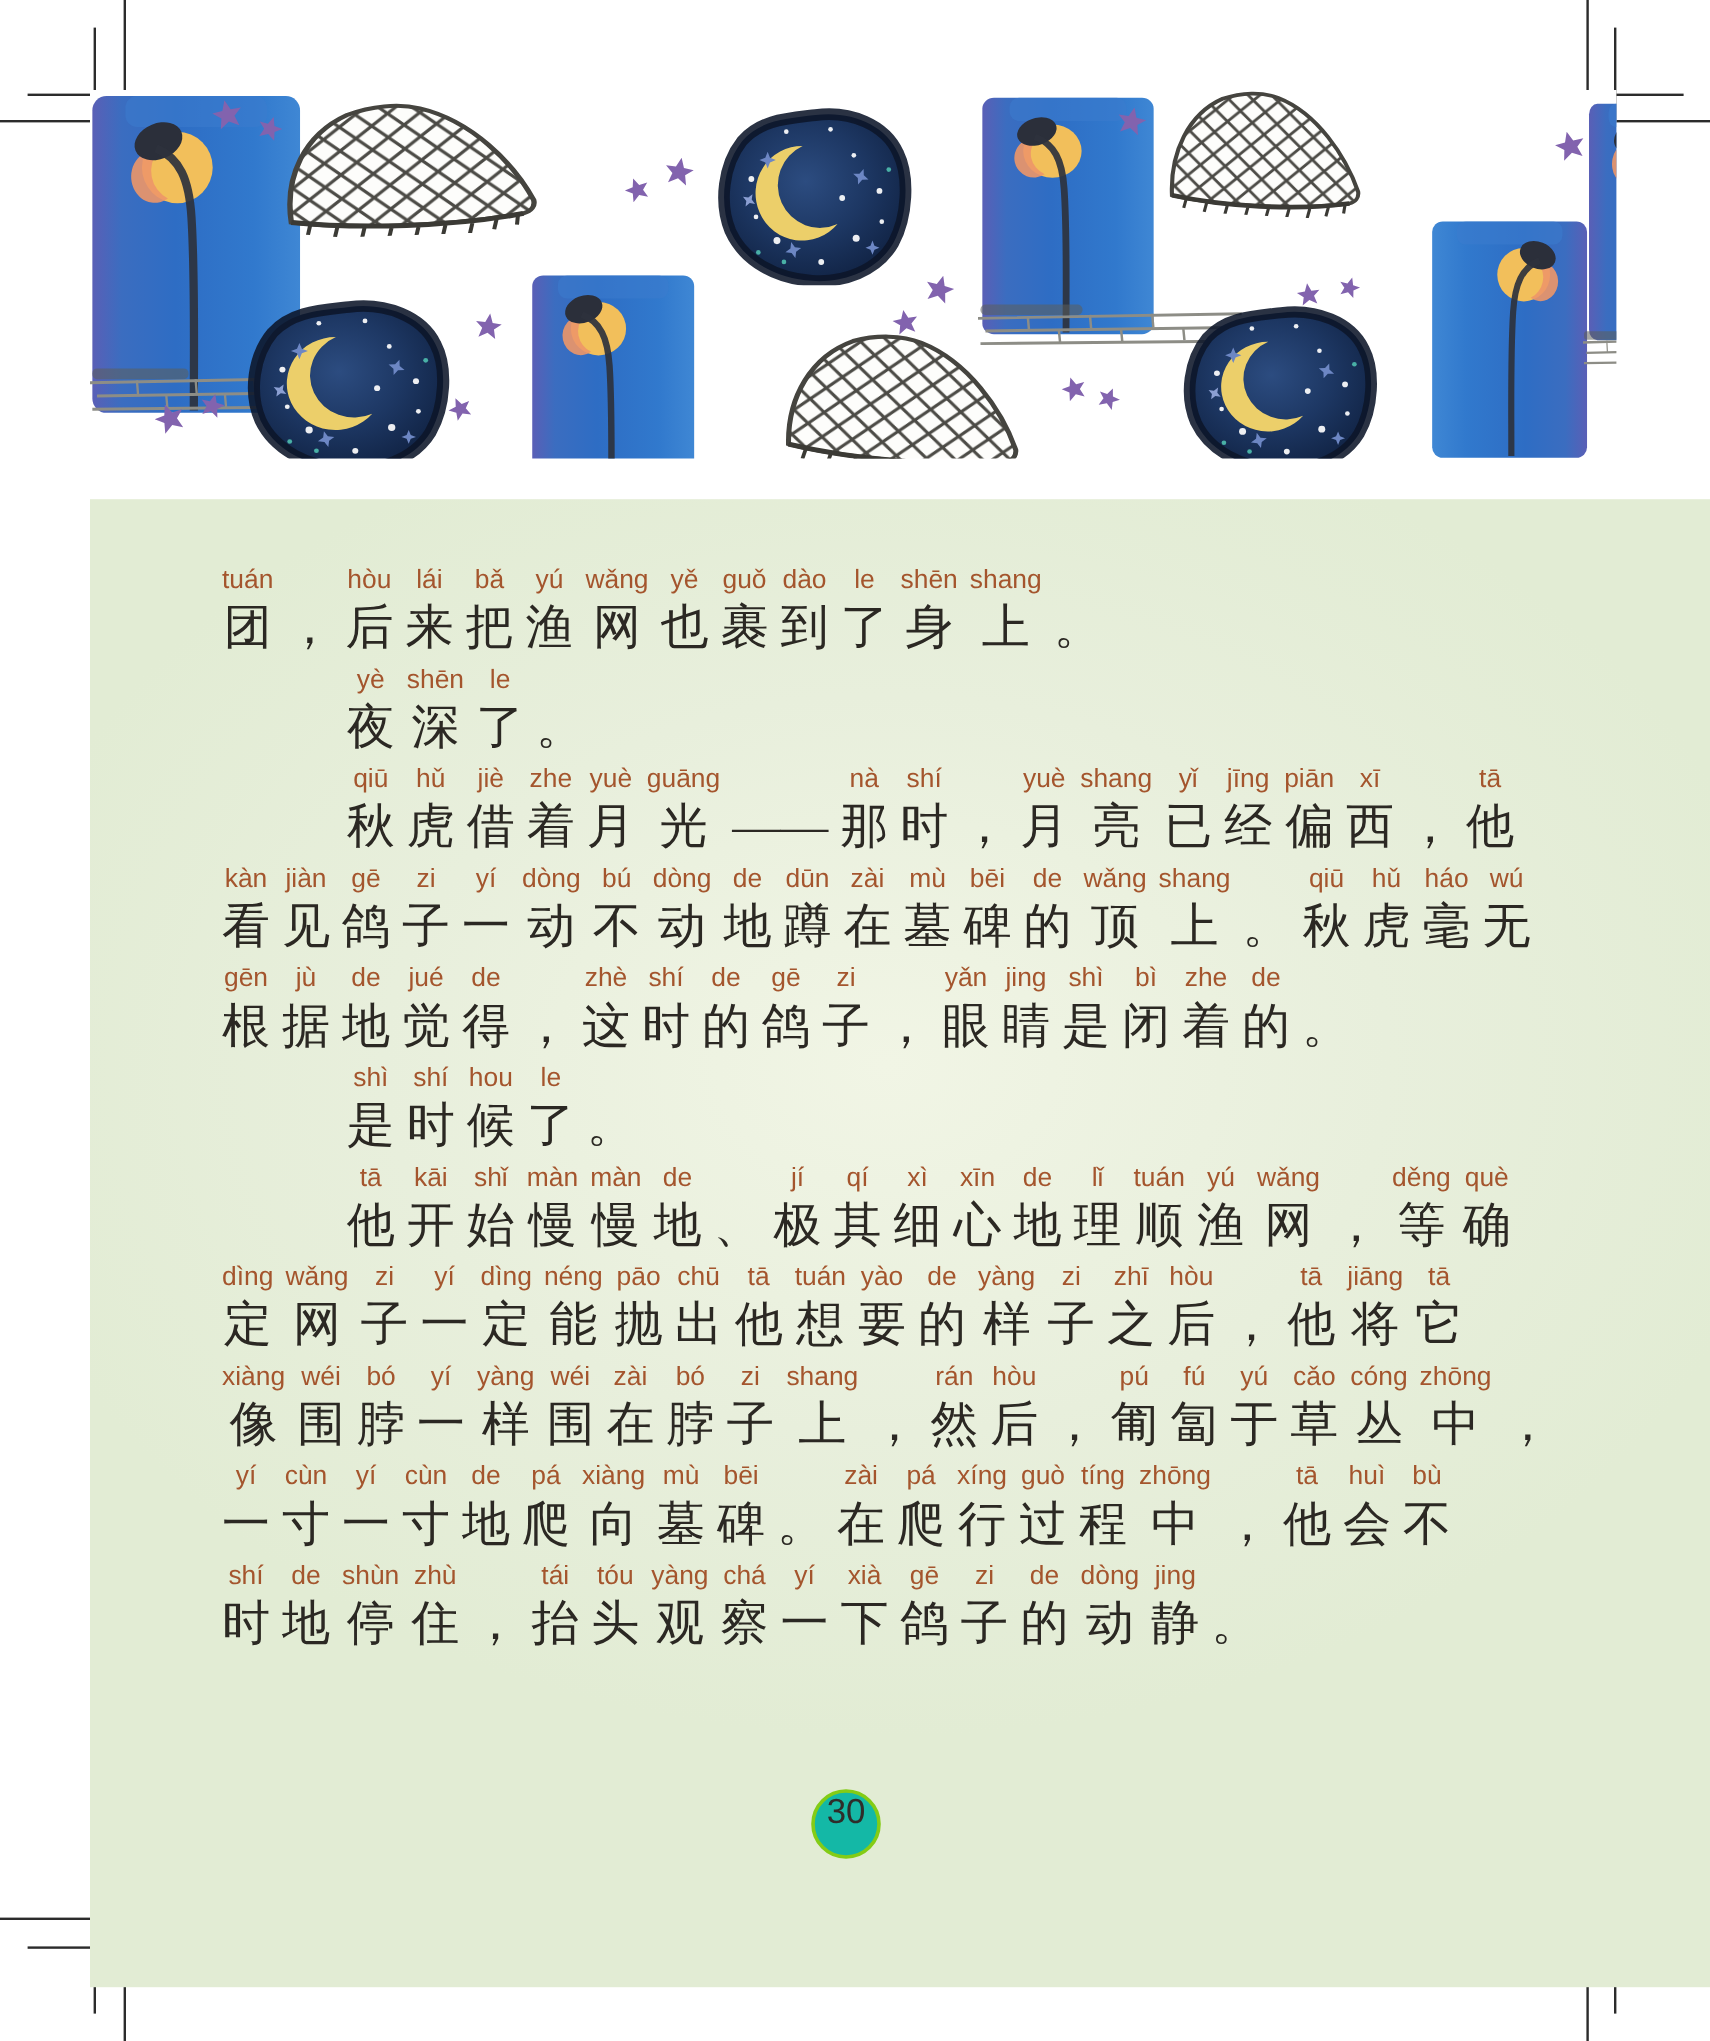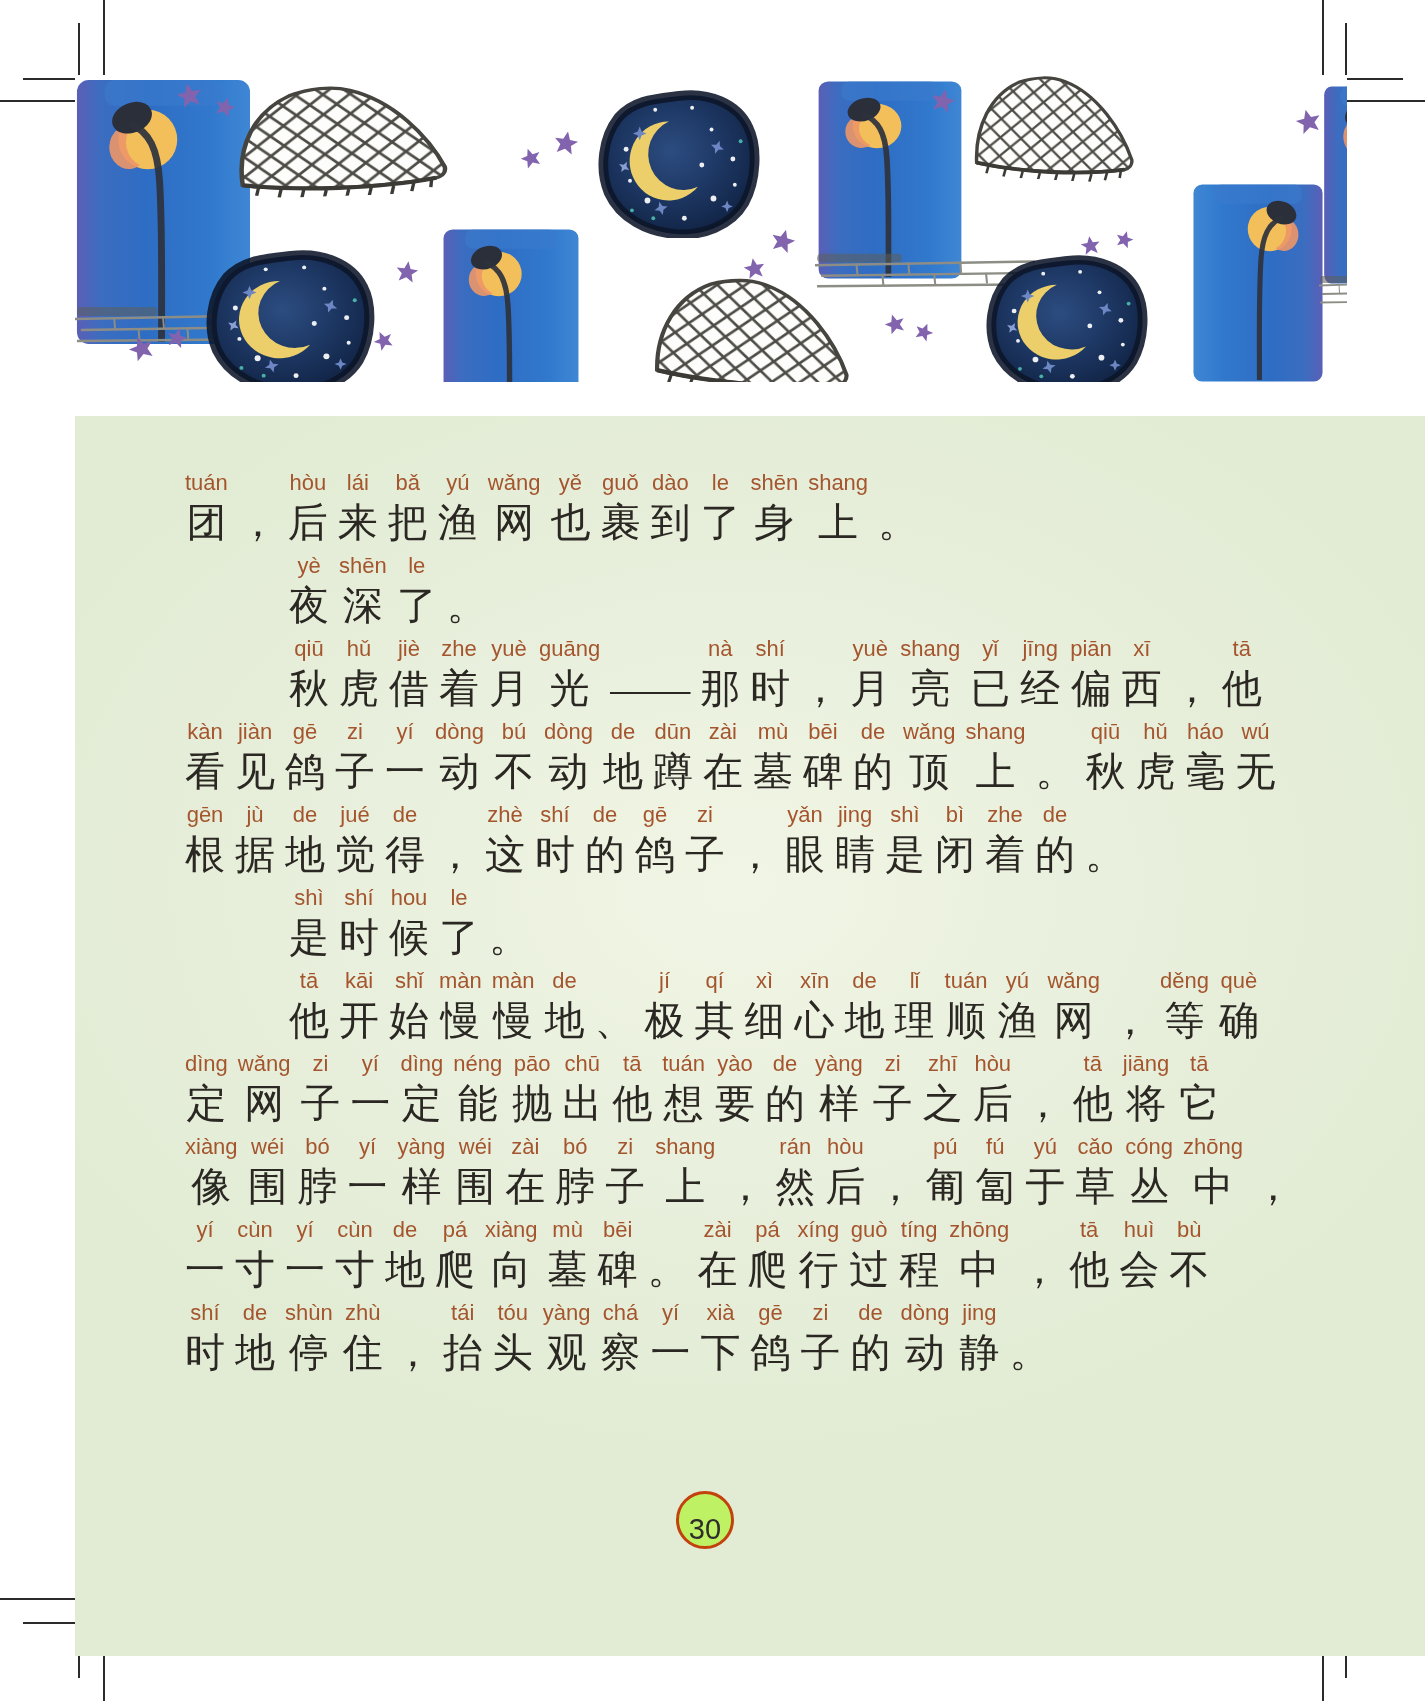--- a/index.html
+++ b/index.html
@@ -12,22 +12,22 @@
   
   .story-panel{position:absolute;left:75px;top:384px;width:1412px;height:1240px;
     background:radial-gradient(ellipse 760px 560px at 47% 38%, #f1f5e5 0%, #e8efdc 55%, #e2ecd4 100%);margin-top:32px;}
   .text-block{position:absolute;left:110px;top:55px;width:1090px;}
   .line{white-space:nowrap;height:83px;}
   .line.indent{padding-left:104px;}
   .tok{display:inline-flex;flex-direction:column;align-items:center;margin-right:10px;vertical-align:top;}
   .py{font-family:"Liberation Sans",sans-serif;font-size:22px;line-height:24px;height:24px;margin-bottom:3px;color:#a4552d;white-space:pre;}
   .hz{font-family:"Liberation Serif",serif;font-size:40px;line-height:50px;height:50px;min-width:40px;text-align:center;color:#2b2823;white-space:nowrap;}
   
-  .page-badge{position:absolute;left:676px;top:1491px;width:52px;height:52px;border:3px solid #c2410c;border-radius:50%;
-    background:#bef264;display:flex;align-items:flex-end;justify-content:center;
+  .page-badge{position:absolute;left:676px;top:1491px;width:52px;height:52px;border:3px solid #84cc16;border-radius:50%;
+    background:#14b8a6;display:flex;align-items:flex-start;justify-content:center;
     font-family:"Liberation Sans",sans-serif;font-size:29px;color:#2f2d2a;}
   .sprite{position:absolute;width:0;height:0;overflow:hidden;}
 </style>
 </head>
 <body>
 
 <svg class="sprite" aria-hidden="true">
   <defs>
     <linearGradient id="lampGrad" x1="0" y1="0" x2="1" y2="0">
       <stop offset="0" stop-color="#5a5fb6"></stop>

